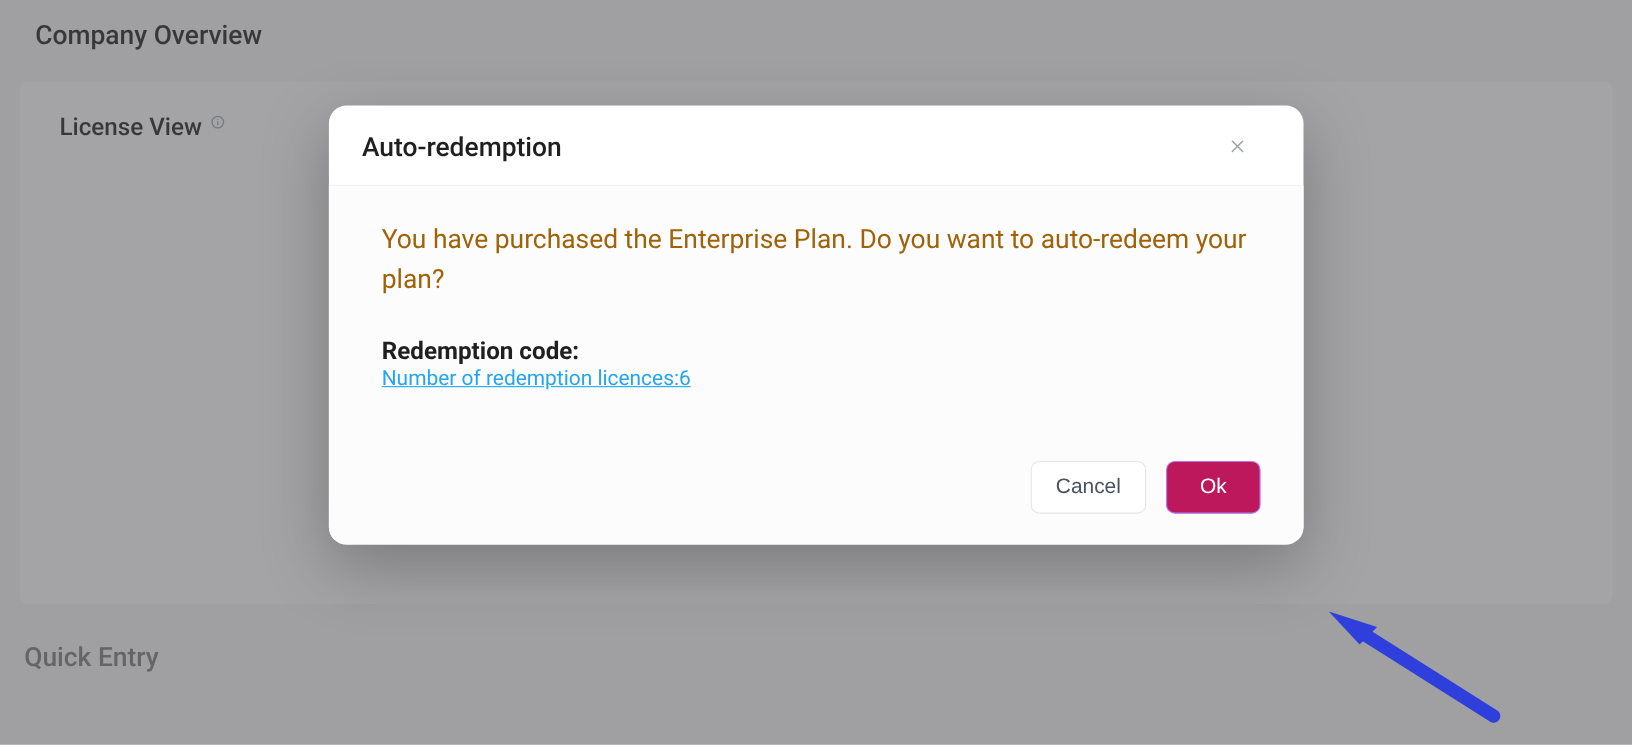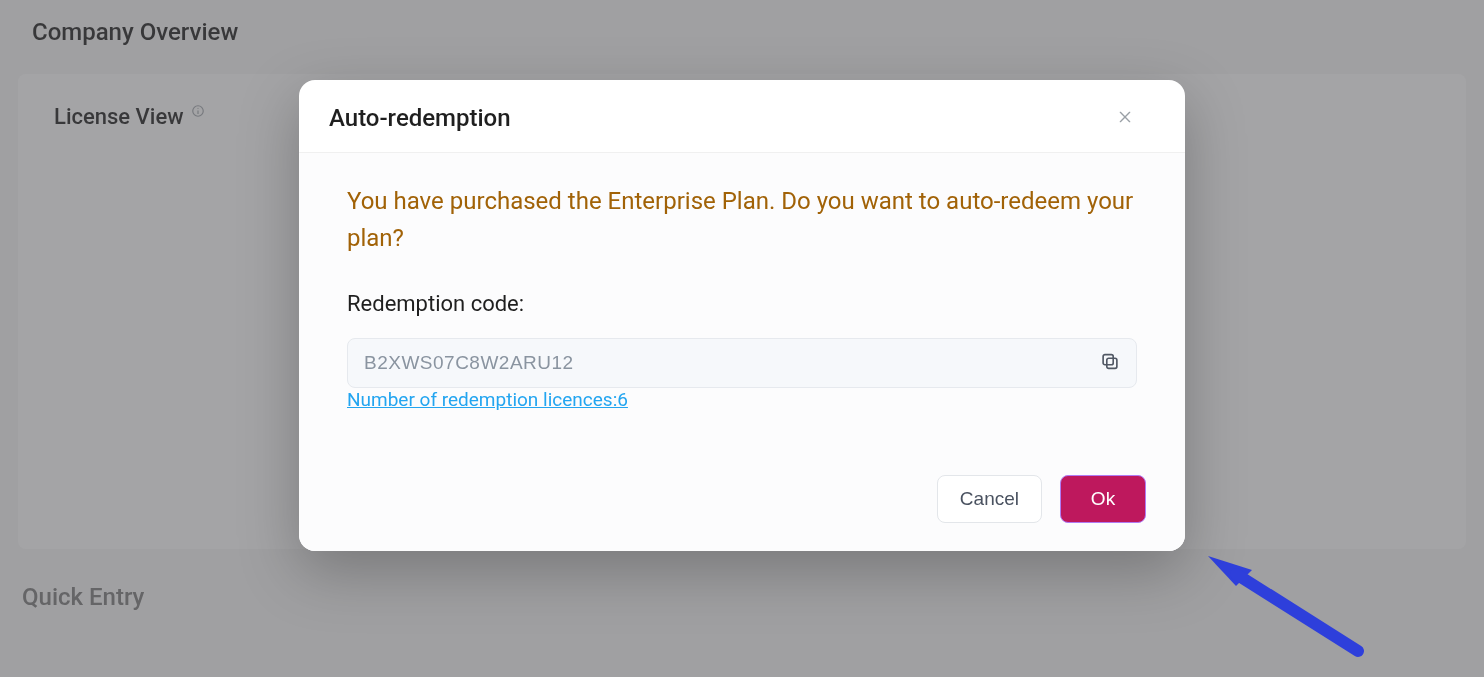--- a/index.html
+++ b/index.html
@@ -61,21 +61,21 @@
 
     .dim-overlay {
       position: absolute;
       inset: 0;
       background: rgba(90,90,92,0.55);
     }
 
     .modal {
       position: absolute;
       left: 50%;
-      top: 80px;
+      top: 96px;
       transform: translateX(-50%);
       width: 886px;
       background: #fff;
       border-radius: 16px;
       box-shadow: 0 20px 60px rgba(0,0,0,0.25);
       display: flex;
       flex-direction: column;
     }
 
     .modal-header {
@@ -108,20 +108,21 @@
     .modal-message {
       font-size: 24px;
       color: #a16207;
       line-height: 1.55;
     }
 
     .code-label {
       margin-top: 34px;
       font-size: 22px;
       color: #1f1f1f;
+      font-weight: bold;
     }
 
     .code-field {
       margin-top: 22px;
       position: relative;
       width: 100%;
     }
     .code-input {
       width: 100%;
       height: 50px;
@@ -230,31 +231,20 @@
     </button>
   </div>
 
   <div class="modal-divider"></div>
 
   <div class="modal-body">
     <p class="modal-message">You have purchased the Enterprise Plan. Do you want to auto-redeem your plan?</p>
 
     <div class="code-label">Redemption code:</div>
 
-    <div class="code-field">
-      <input class="code-input" readonly="" value="B2XWS07C8W2ARU12" style="">
-      <button class="copy-btn" aria-label="Copy">
-        <span>
-          <svg viewBox="0 0 24 24" fill="none" stroke="currentColor" stroke-width="1.8" stroke-linejoin="round">
-            <rect x="8.5" y="8.5" width="11" height="11" rx="2"></rect>
-            <rect x="4.5" y="4.5" width="11" height="11" rx="2"></rect>
-          </svg>
-        </span>
-      </button>
-    </div>
 
     <div class="licences-hint">Number of redemption licences:6</div>
   </div>
 
   <div class="modal-footer">
     <button class="btn btn-cancel">Cancel</button>
     <button class="btn btn-ok">Ok</button>
   </div>
 </div>
 

